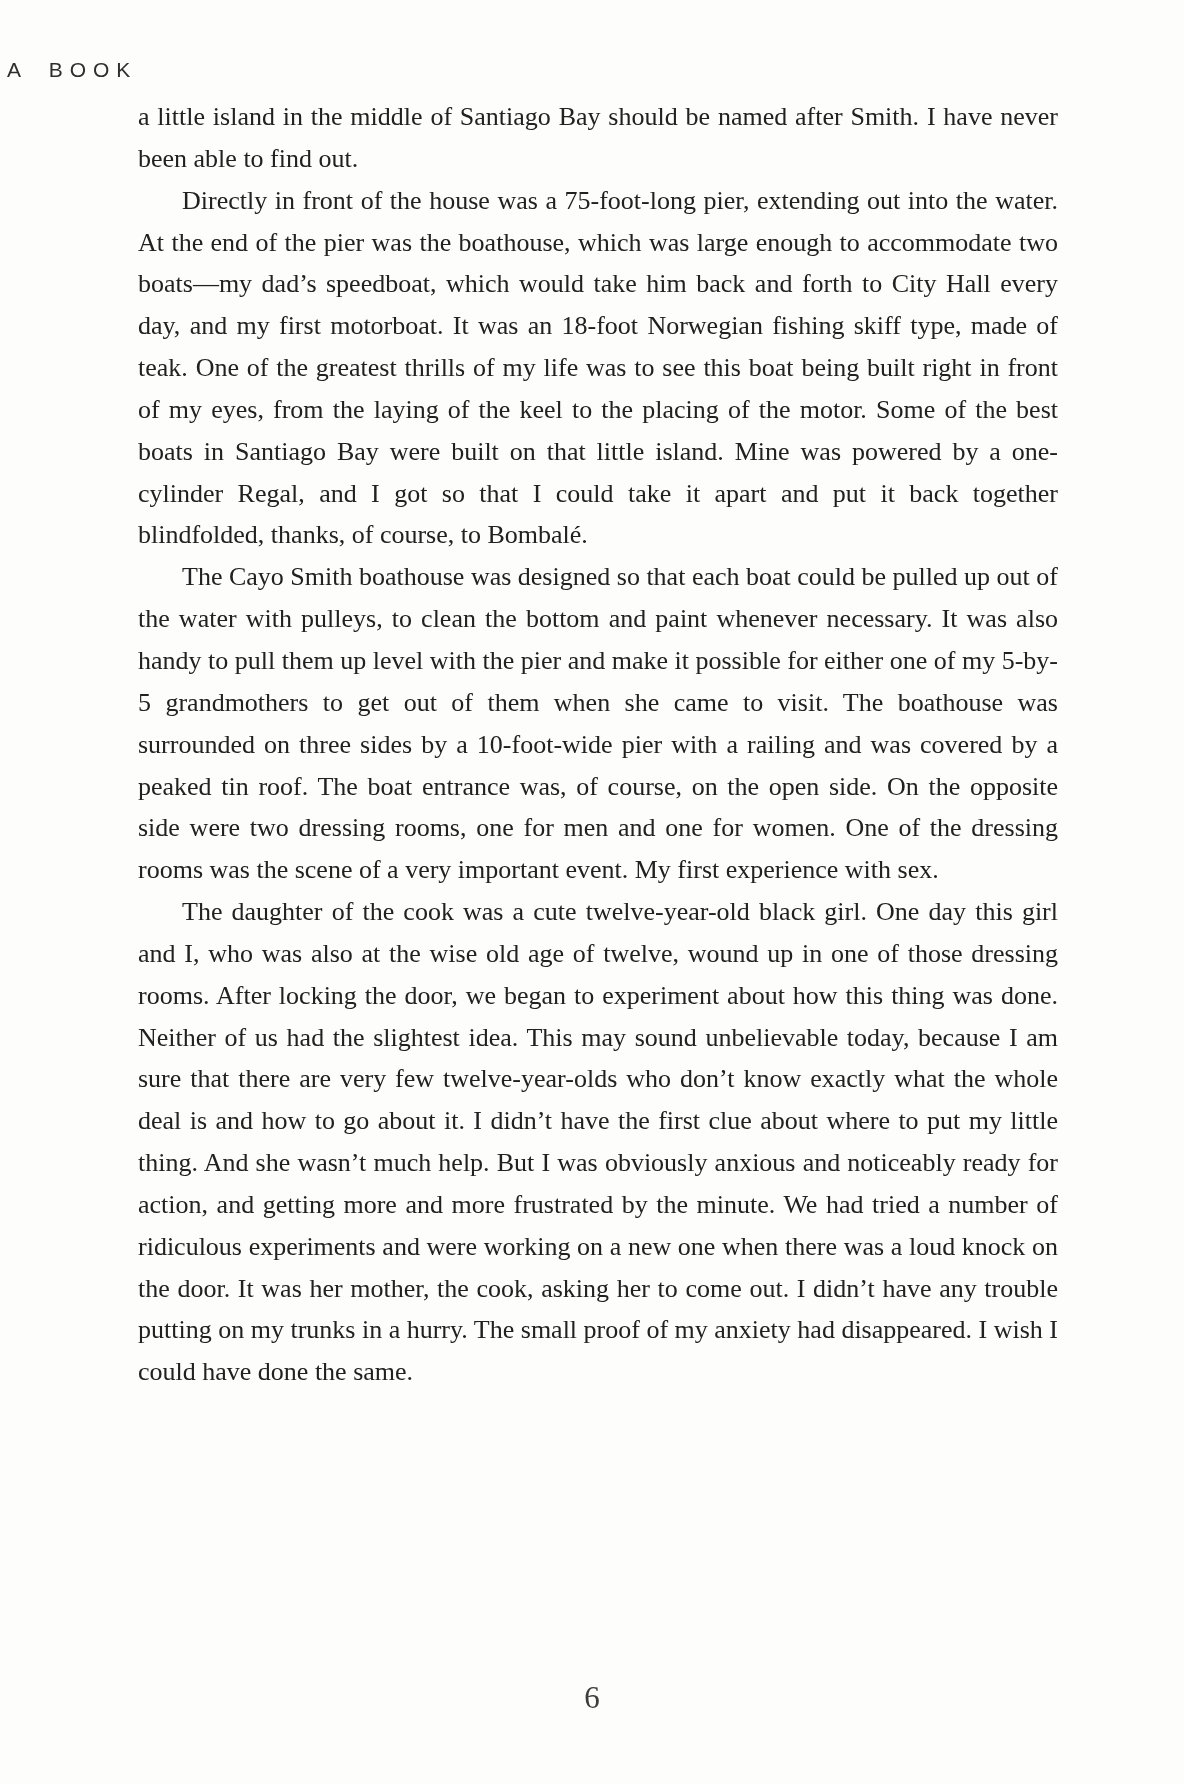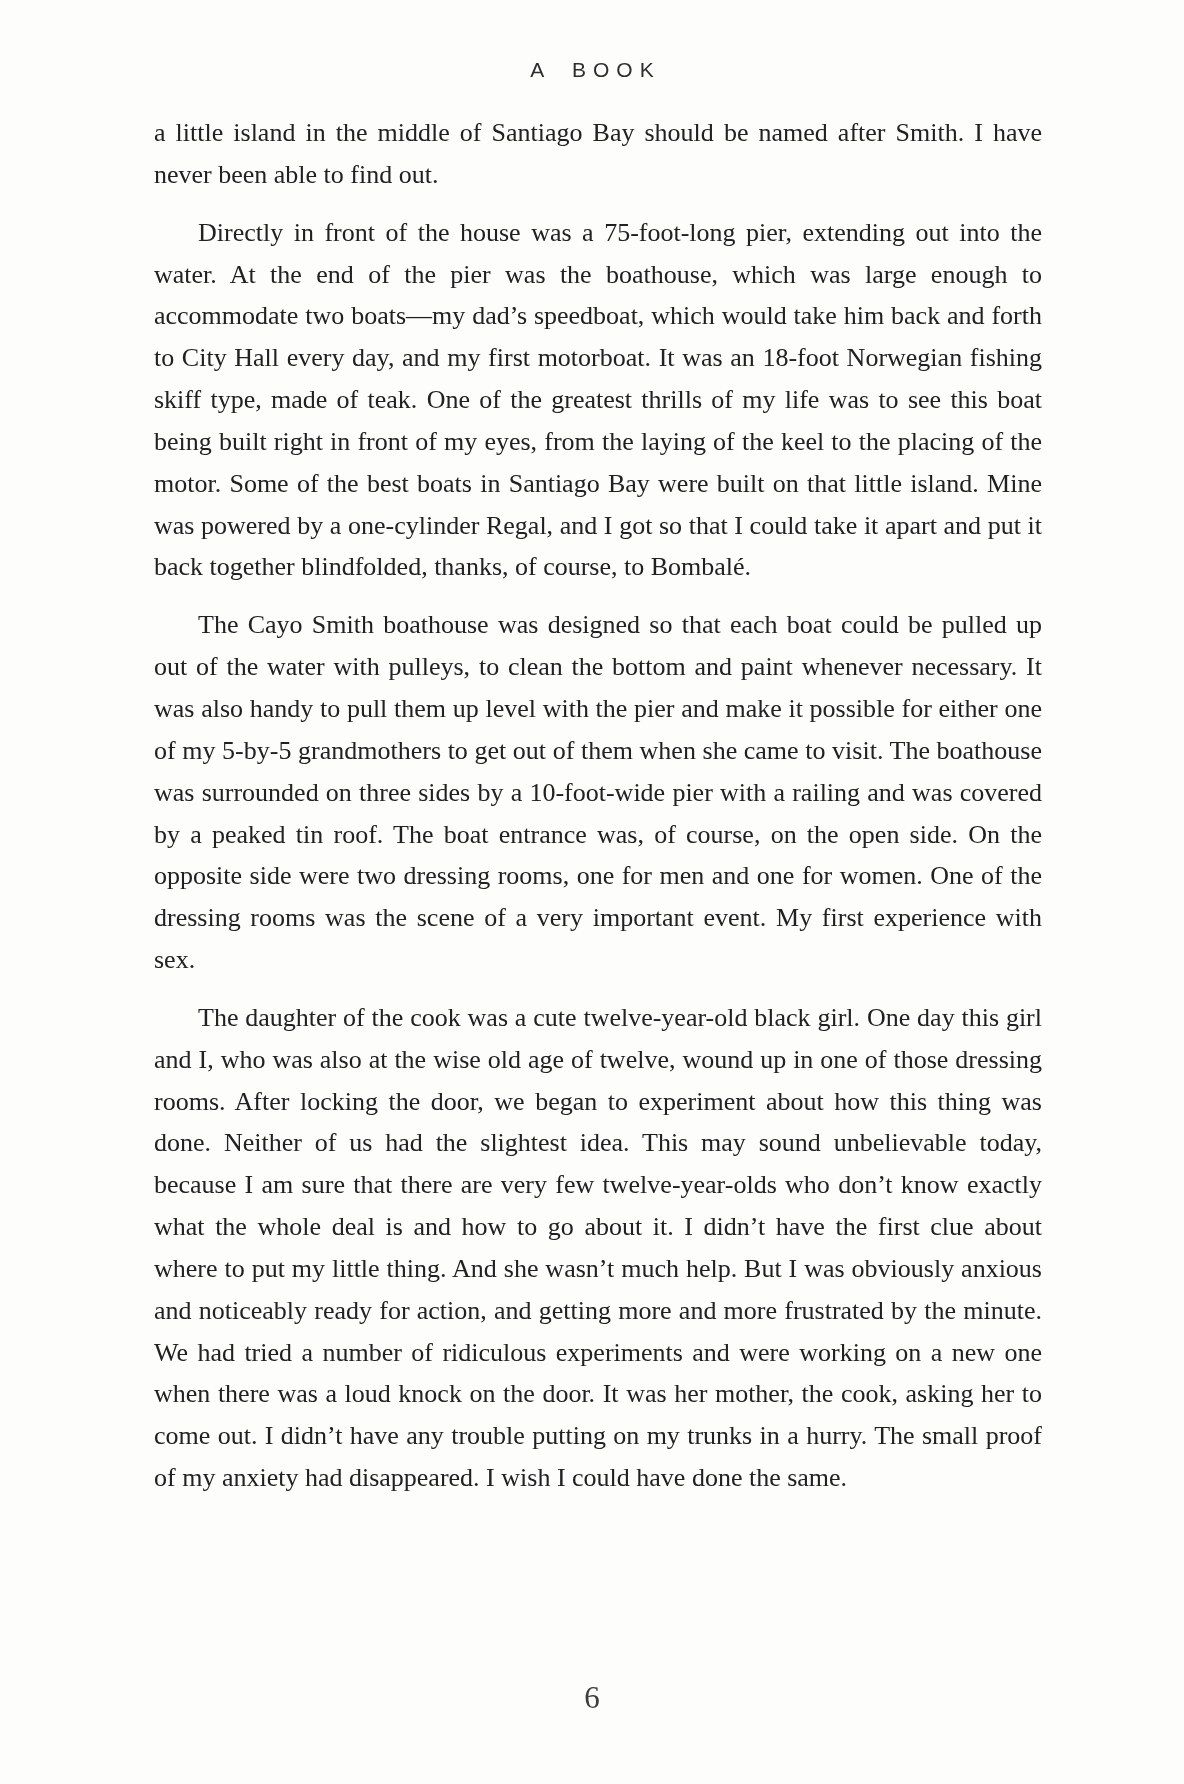--- a/index.html
+++ b/index.html
@@ -16,21 +16,21 @@
     width: 1184px;
     height: 1784px;
     background: var(--paper, #fdfdfc);
     overflow: hidden;
   }
   .running-head {
     position: absolute;
     top: 58px;
     left: 0;
     width: 100%;
-    text-align: center;
+    text-align: left;
     font-family: "Liberation Sans", sans-serif;
     font-size: 21px;
     font-weight: 400;
     letter-spacing: 7px;
     word-spacing: 9px;
     color: #2e2e2e;
     text-indent: 7px; 
   }
   .text-block {
     position: absolute;
@@ -39,21 +39,21 @@
     width: 920px;
     height: 1570px;
     overflow: hidden;
     font-family: "Liberation Serif", serif;
     font-size: 26px;
     line-height: 41.85px;
     color: var(--ink, #212121);
     text-align: justify;
   }
   .para {
-    margin: 16px;
+    margin: 0;
     padding: 0;
   }
   .para.indent {
     text-indent: 44px;
   }
   
   .para.continued {
     text-align-last: justify;
   }
   .folio {

